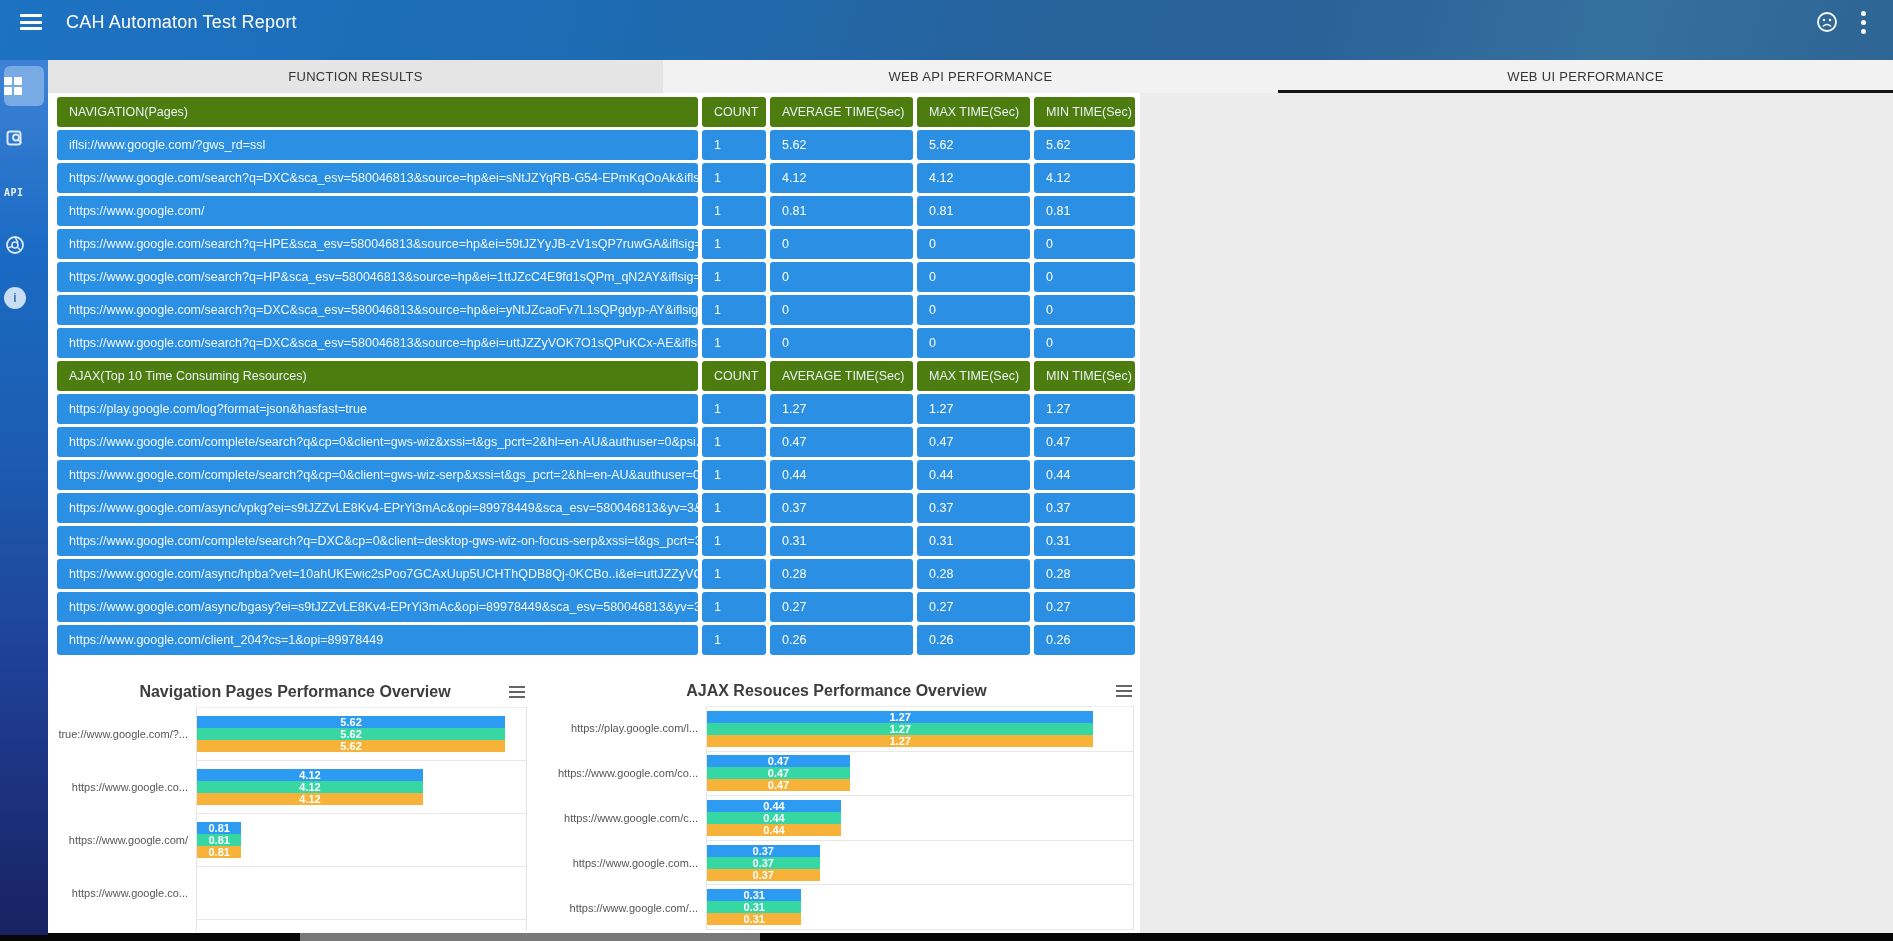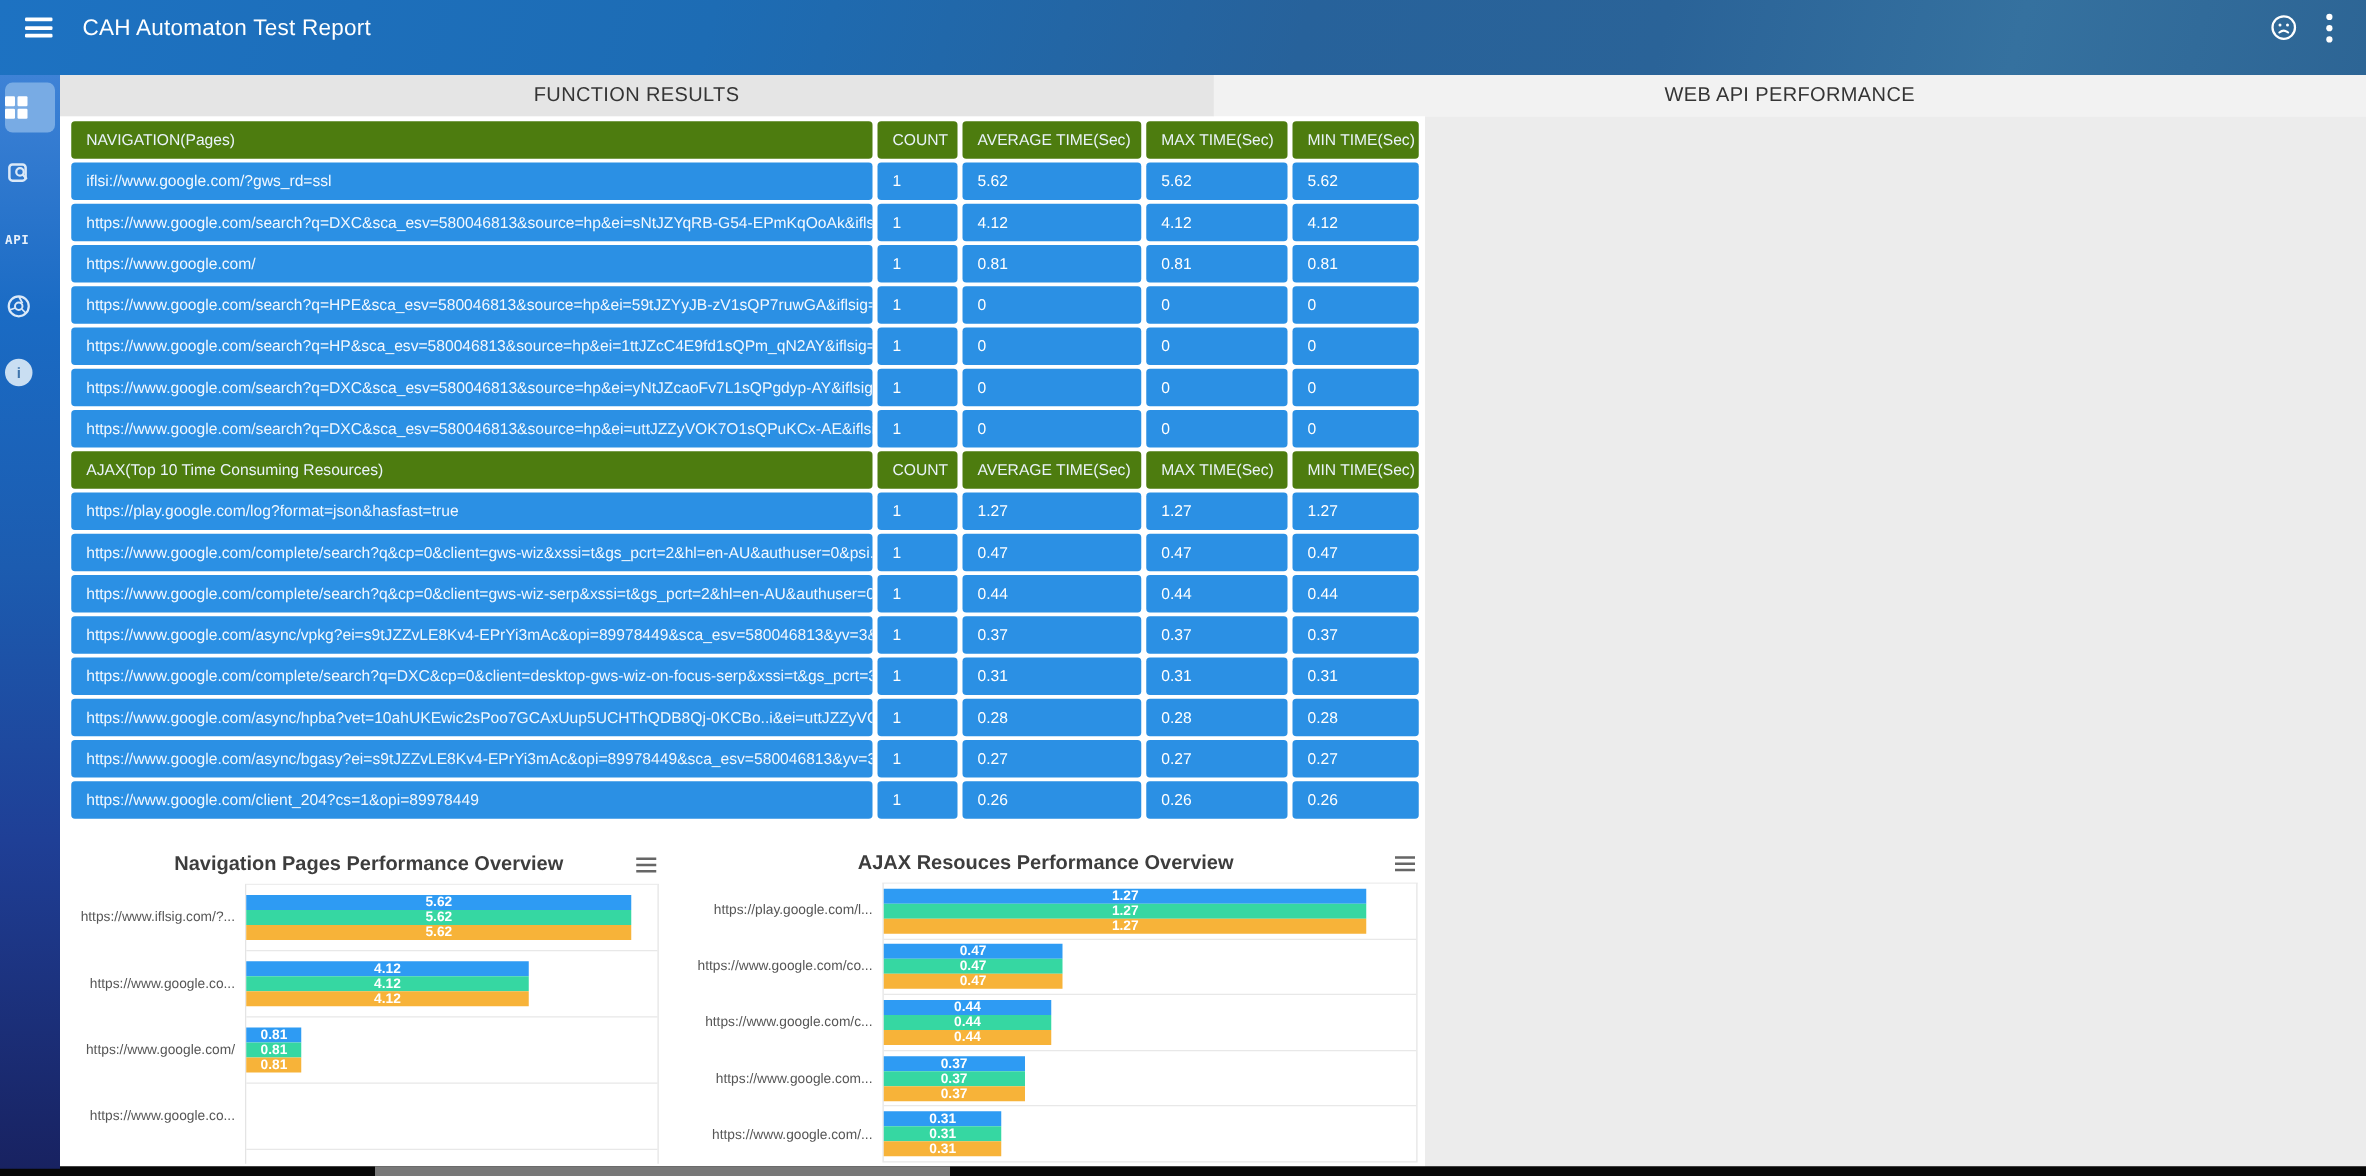--- a/index.html
+++ b/index.html
@@ -30,21 +30,21 @@
   .grid-icon{display:grid;grid-template-columns:8px 8px;grid-template-rows:8px 8px;gap:2px;}
   .grid-icon i{background:#fff;border-radius:1px;}
   .api-text{color:#e8f1fb;font-size:10px;font-weight:bold;letter-spacing:.5px;font-family:"DejaVu Sans Mono",monospace;}
   .info-icon{width:22px;height:22px;border-radius:50%;background:#c9def2;color:#3f74ac;
     font-size:12px;font-weight:bold;display:flex;align-items:center;justify-content:center;}
 
   
   .tabbar{position:absolute;left:48px;top:60px;width:1845px;height:33px;background:#f2f2f2;
     display:flex;z-index:3;}
   .tab{flex:1;display:flex;align-items:center;justify-content:center;position:relative;
-    font-size:16px;color:#353535;letter-spacing:.3px;cursor:pointer;}
+    font-size:13px;color:#353535;letter-spacing:.3px;cursor:pointer;}
   .tab.pressed{background:#e5e5e5;}
   .tab .inkbar{position:absolute;left:0;bottom:0;width:100%;height:3px;background:#141414;}
 
   
   .gray-panel{position:absolute;left:1140px;top:93px;width:753px;height:842px;background:#ececec;}
 
   
   .rtable{position:absolute;left:57px;top:97px;width:1078px;}
   .trow{display:grid;grid-template-columns:641px 64px 143px 113px 1fr;column-gap:4px;
     height:30px;margin-bottom:3px;}
@@ -137,20 +137,24 @@
       </svg>
     </div>
     <div class="side-item">
       <span class="info-icon">i</span>
     </div>
   </div>
 
   <div class="tabbar">
     <div class="tab pressed">FUNCTION RESULTS</div>
     <div class="tab">WEB API PERFORMANCE</div>
+    <div class="tab">
+      <span>WEB UI PERFORMANCE</span>
+      <span class="inkbar"></span>
+    </div>
   </div>
 
   <div class="gray-panel"></div>
 
   <div class="rtable" id="rtable">
       <div class="trow sect">
         <div>NAVIGATION(Pages)</div>
         <div>COUNT</div>
         <div>AVERAGE TIME(Sec)</div>
         <div>MAX TIME(Sec)</div>
@@ -272,21 +276,21 @@
 
   <div class="card card-l" id="chart-0">
     <div class="chart-title">Navigation Pages Performance Overview</div>
     <div class="card-menu">
         <i></i>
         <i></i>
         <i></i>
       </div>
     <div class="chart-grid">
         <div class="labels-col" style="width: 139px;">
-          <div class="lbl-row" style="height: 53px;">https://www.iflsig.com/?...</div>
+          <div class="lbl-row" style="height: 53px;">true://www.google.com/?...</div>
           <div class="lbl-row" style="height: 53px;">https://www.google.co...</div>
           <div class="lbl-row" style="height: 53px;">https://www.google.com/</div>
           <div class="lbl-row" style="height: 53px;">https://www.google.co...</div>
         </div>
         <div class="plot-col">
           <div class="plot-row" style="height: 53px;">
             <div class="bar" style="width: 93.6667%; background: rgb(46, 155, 243);">5.62</div>
             <div class="bar" style="width: 93.6667%; background: rgb(54, 215, 162);">5.62</div>
             <div class="bar" style="width: 93.6667%; background: rgb(247, 179, 57);">5.62</div>
           </div>

